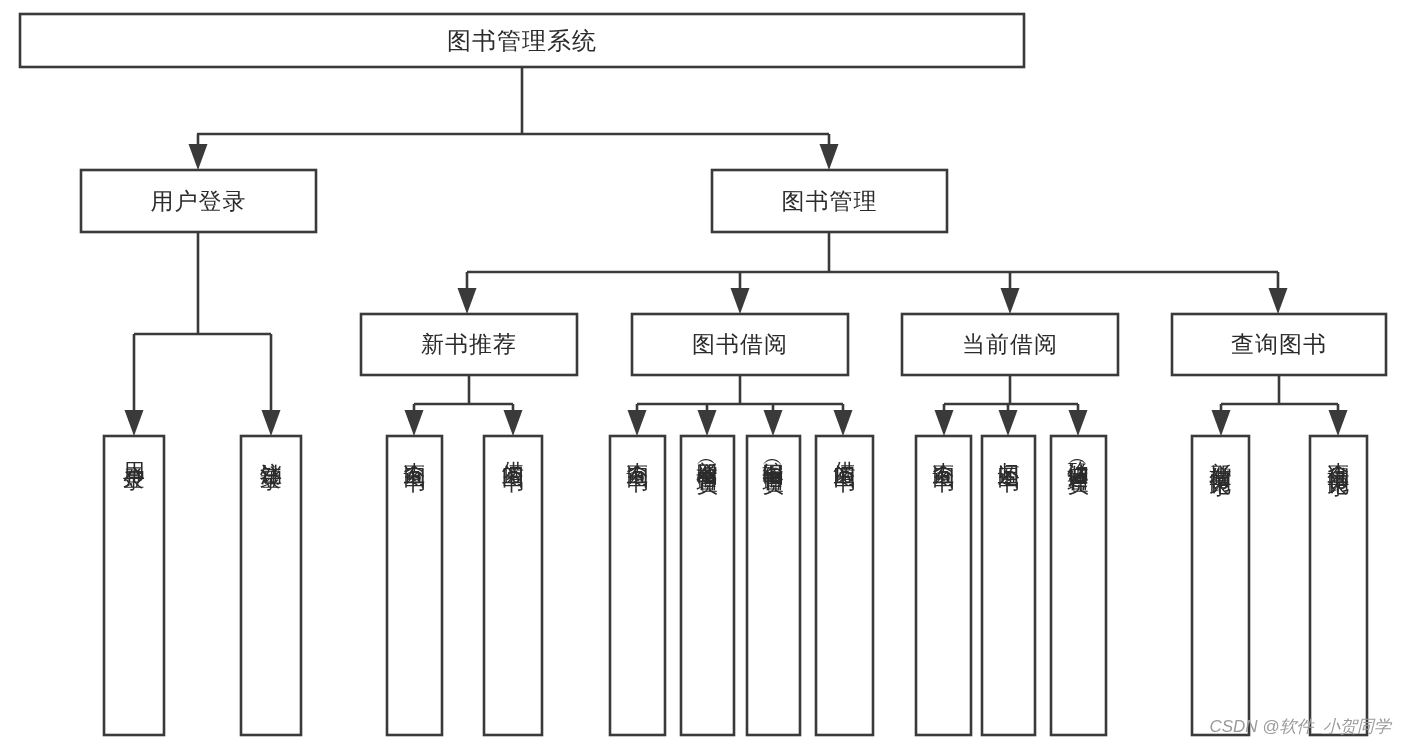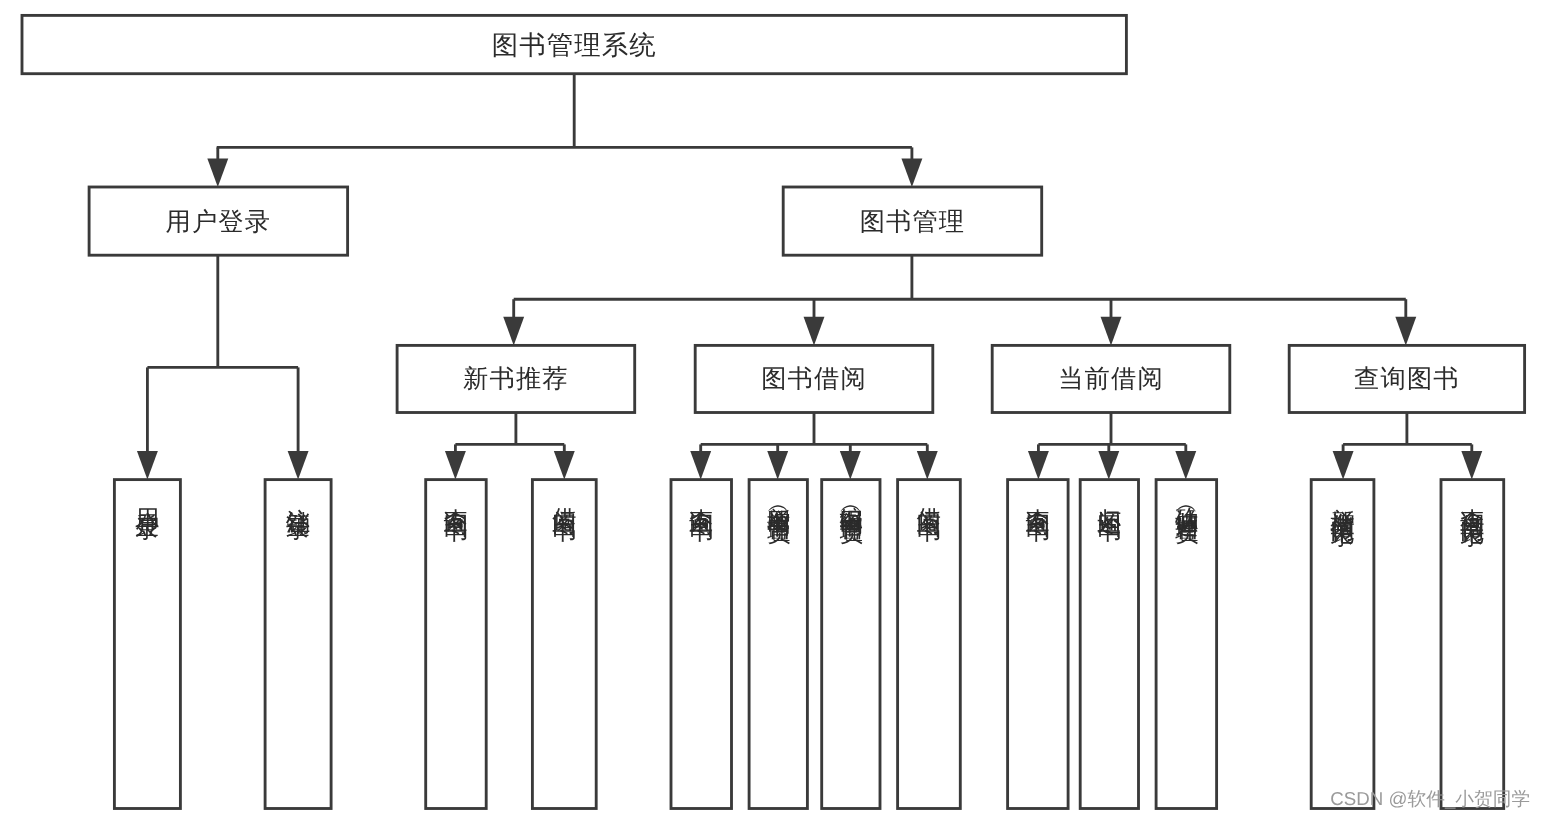--- a/index.html
+++ b/index.html
@@ -76,20 +76,21 @@
   }
   #watermark {
     position: absolute;
     right: 14px;
     bottom: 9px;
     font-family: "Liberation Sans", "DejaVu Sans", sans-serif;
     font-size: 17px;
     color: #9a9a9a;
     white-space: nowrap;
     pointer-events: none;
+    font-style: italic;
   }
 </style>
 </head>
 <body>
 
 <div id="diagram-root">
 
   <svg id="diagram-canvas" viewBox="0 0 1405 747" xmlns="http://www.w3.org/2000/svg">
     <g id="connectors-layer">
         <g>

